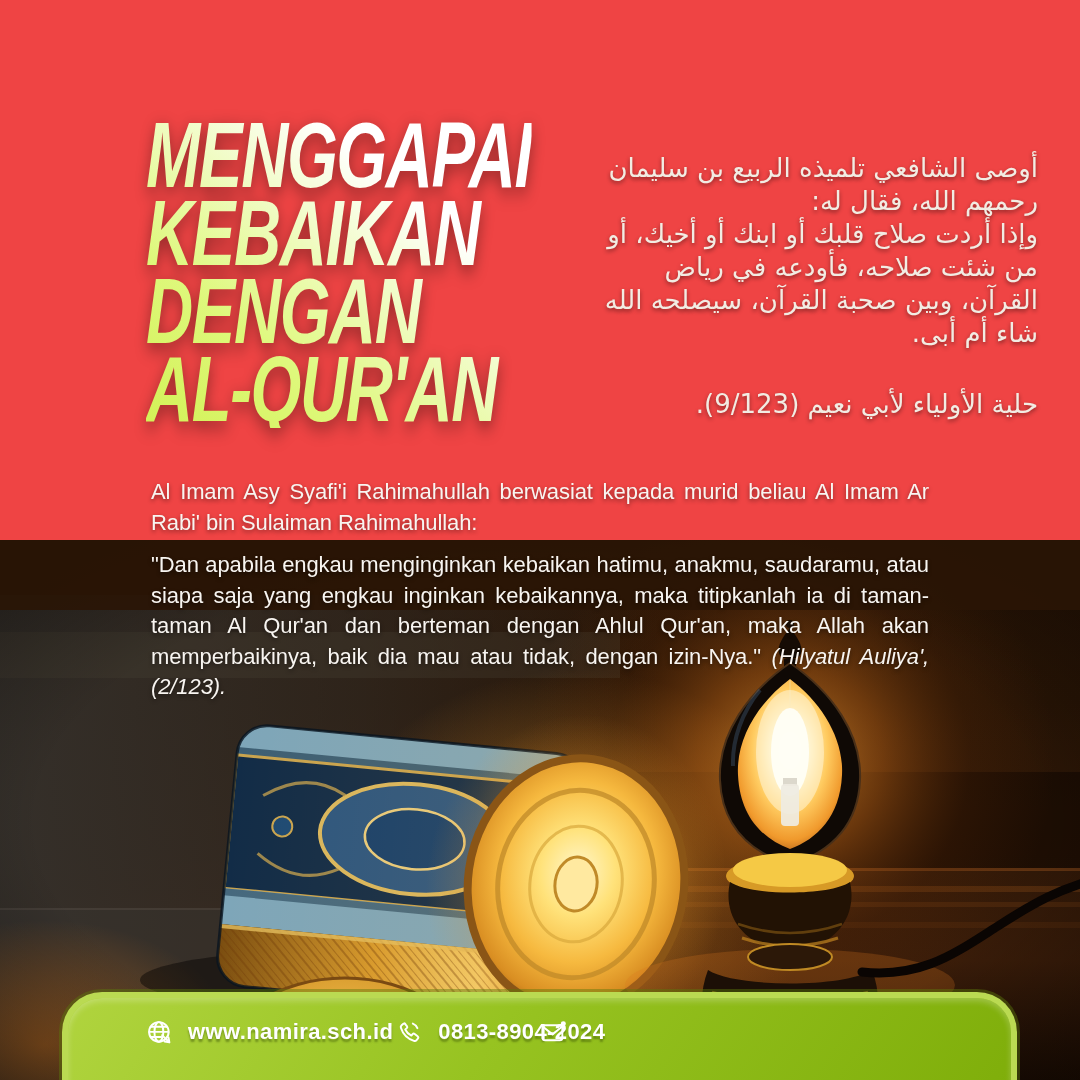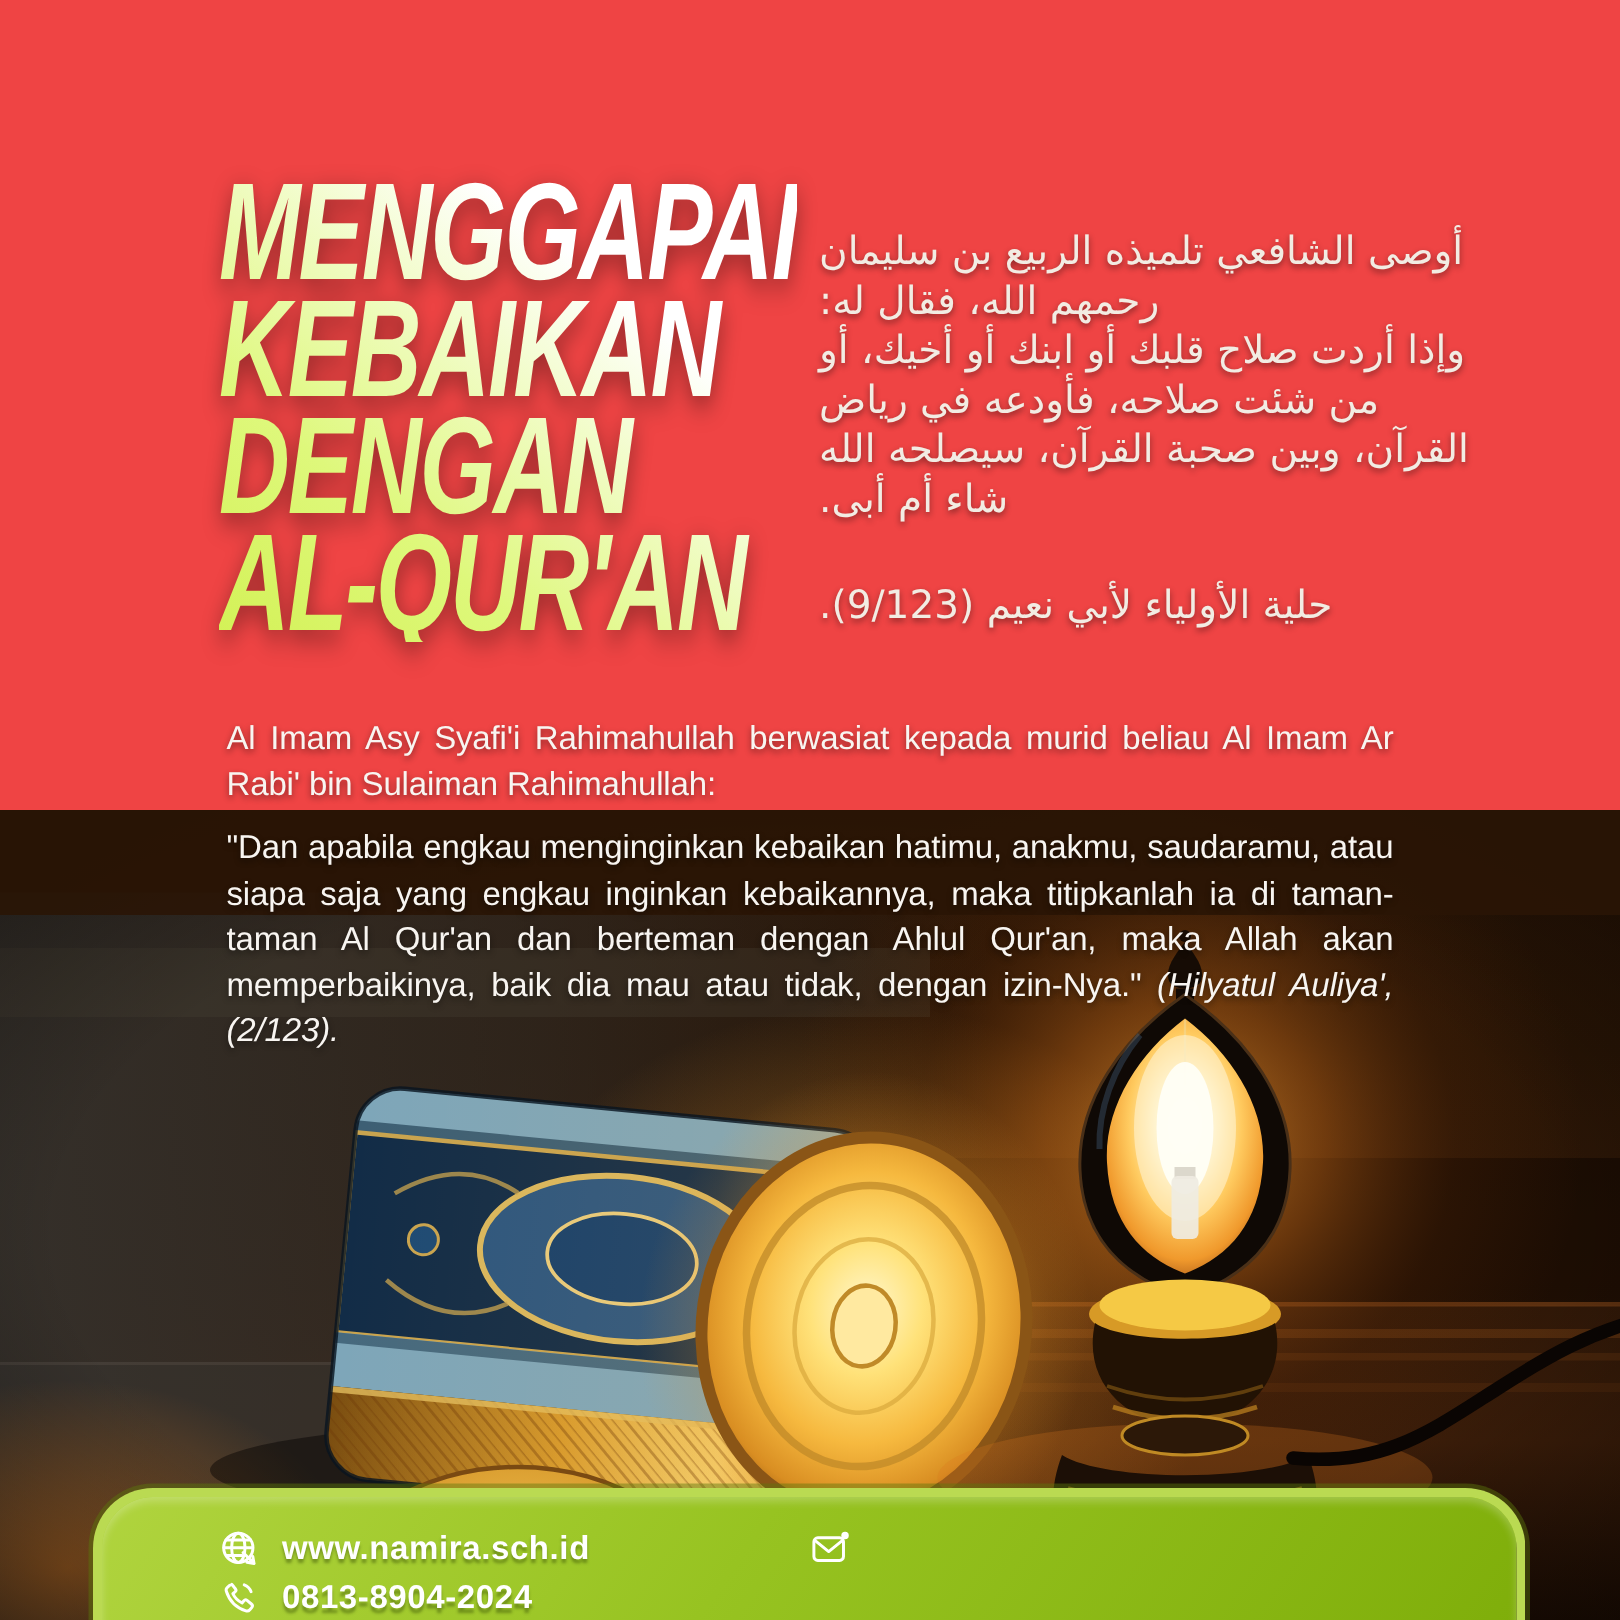--- a/index.html
+++ b/index.html
@@ -15,41 +15,41 @@
     font-size:92px;line-height:78px;letter-spacing:-2px;
     white-space:pre-line;
     transform:scaleX(0.71);transform-origin:0 0;
     background:linear-gradient(to top right,#d3f156 0%,#def87b 28%,#ffffff 72%);
     -webkit-background-clip:text;background-clip:text;color:transparent;
     filter:drop-shadow(0 6px 9px rgba(0,0,0,0.40));
   }
 
   
   .arabic{position:absolute;top:152px;right:42px;width:492px;z-index:5;
-          direction:rtl;text-align:left;color:#f2ece3;
+          direction:rtl;text-align:right;color:#f2ece3;
           font-family:"DejaVu Sans",sans-serif;
           text-shadow:0 2px 4px rgba(0,0,0,.45);}
   .arabic .ar-text{font-size:26px;line-height:33px;white-space:pre-line;}
   .arabic .ar-cite{font-size:26px;line-height:33px;margin-top:38px;}
 
   
   .translation{position:absolute;left:139px;top:465px;width:802px;z-index:5;
                color:#f8f5f1;font-size:22px;line-height:30.5px;
                text-align:justify;letter-spacing:-0.1px;
                text-shadow:0 2px 4px rgba(0,0,0,.45);}
   .translation p{margin:12px;}
   .translation i{font-style:italic;}
 
   
   .bar{position:absolute;left:62px;top:992px;width:955px;height:98px;z-index:10;
        border-radius:40px 40px 0 0;
        border:6px solid #bada52;border-bottom:none;box-sizing:border-box;
        background:linear-gradient(125deg,#b0d43e 0%,#97c321 45%,#7fae0a 100%);
        box-shadow:0 0 0 3px rgba(90,120,10,.45), inset 0 3px 6px rgba(255,255,255,.25);}
-  .fcol{position:absolute;top:19px;display:flex;flex-direction:column;gap:3px;}
+  .fcol{position:absolute;top:19px;display:flex;flex-direction:row;gap:3px;}
   .fcol.c1{left:78px;}
   .fcol.c2{left:472px;}
   .frow{display:flex;align-items:center;gap:15px;height:30px;}
   .frow svg{width:27px;height:27px;flex:0 0 27px;}
   .ftext{color:#ffffff;font-weight:bold;font-size:22px;letter-spacing:.4px;
          text-shadow:0 3px 2px rgba(45,66,0,.42);white-space:nowrap;}
 </style>
 </head>
 <body>
 

